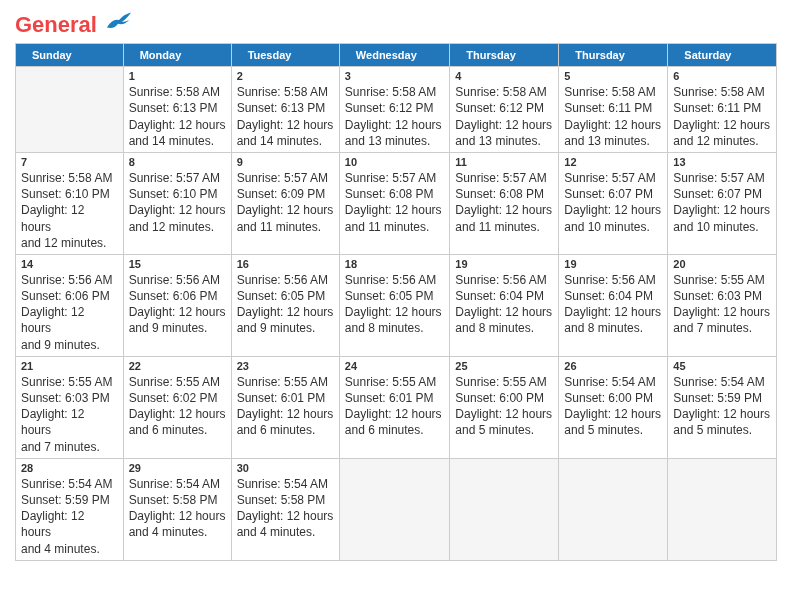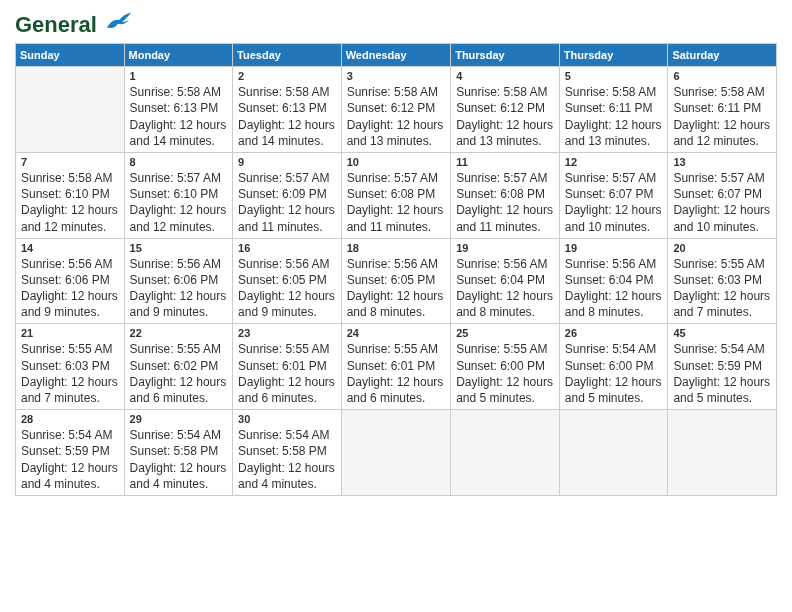--- a/index.html
+++ b/index.html
@@ -26,21 +26,21 @@
       display: flex;
       align-items: center;
     }
     .logo-text {
       font-size: 22px;
       font-weight: bold;
       color: #333;
       line-height: 1.1;
     }
     .logo-text span {
-      color: #14532d;
+      color: #ef4444;
       margin-top: 12px;
     }
     .logo-bird {
       width: 28px;
       height: 22px;
       margin-left: 2px;
     }
     .title-block {
       text-align: right;
     }
@@ -55,21 +55,21 @@
     }
     .calendar {
       width: 100%;
       border-collapse: collapse;
       font-size: 9.5px;
     }
     .calendar thead tr th {
       background: #2277bb;
       color: #fff;
       text-align: left;
-      padding: 5px 4px;
+      padding: 5px 16px;
       font-size: 11px;
       font-weight: bold;
       border: 1px solid #ccc;
     }
     .calendar tbody tr td {
       vertical-align: top;
       border: 1px solid #ccc;
       padding: 3px 5px;
       width: 113px;
       height: 80px;

